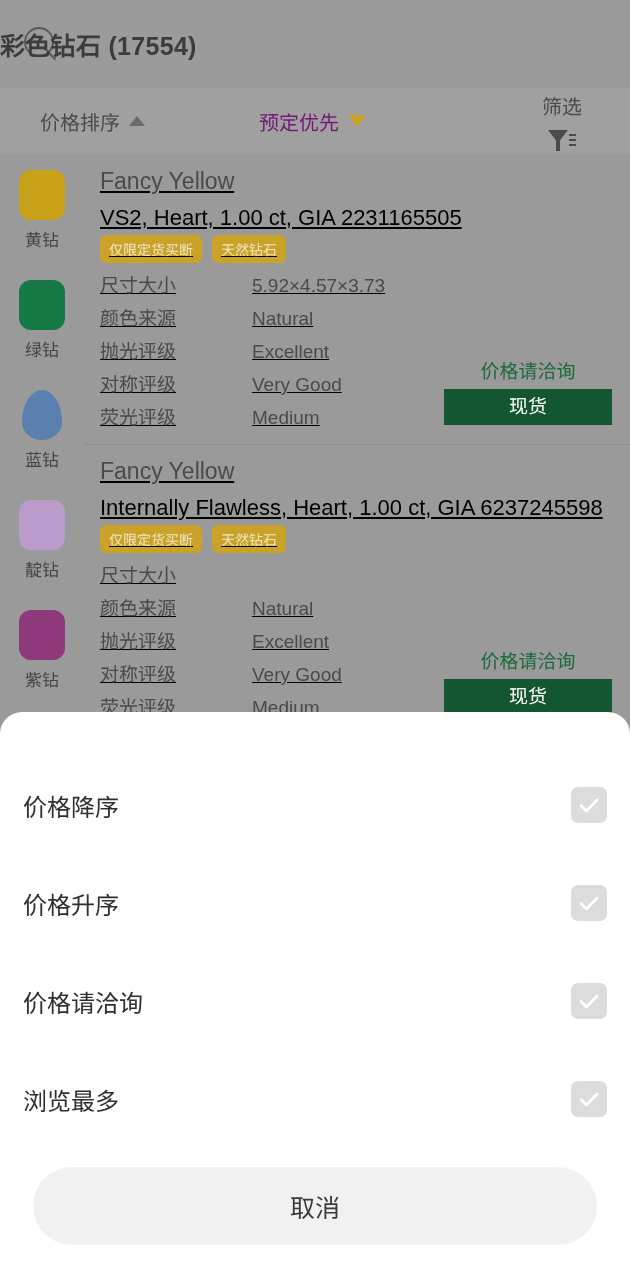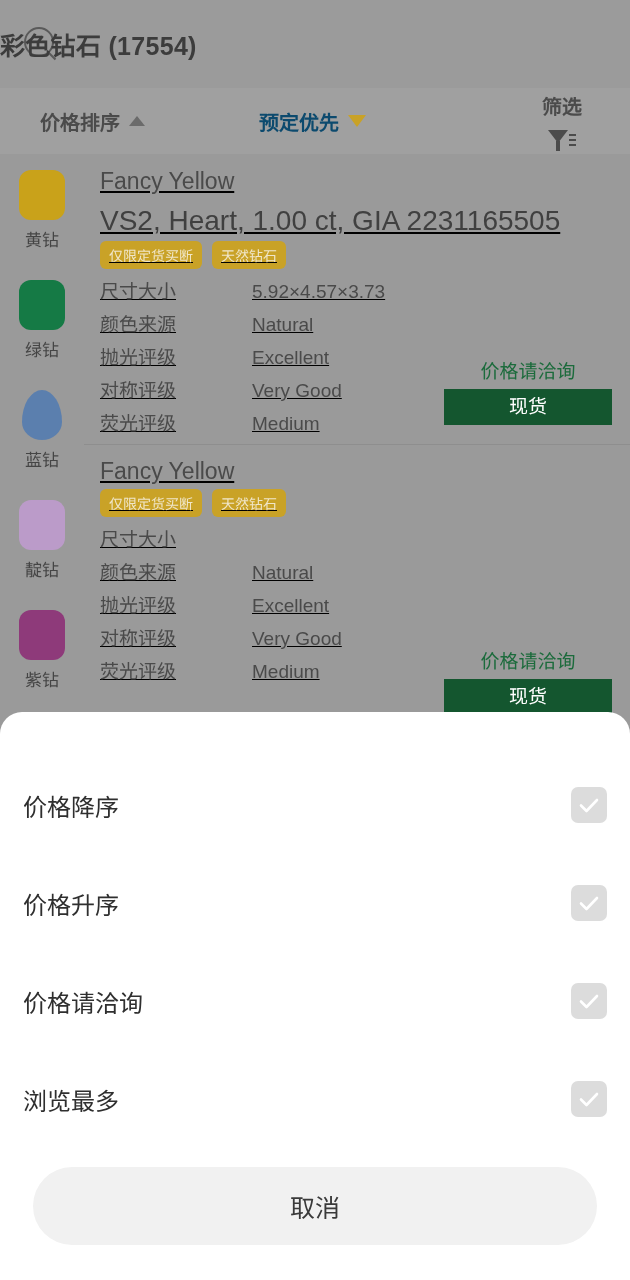--- a/index.html
+++ b/index.html
@@ -69,31 +69,30 @@
   }
 
   
   .toolbar {
     position: absolute;
     left: 0; top: 88px;
     width: 630px; height: 66px;
     background: #a0a0a0;
     display: flex;
     align-items: center;
-    font-weight: bold;
   }
   .tb-item {
     display: flex;
     align-items: center;
     gap: 9px;
     font-size: 20px;
     color: #4b4b4b;
   }
   .tb-sort     { margin-left: 40px; }
-  .tb-book     { margin-left: 114px; color: #0c4a6e; }
+  .tb-book     { margin-left: 114px; color: #701a75; }
   .tb-filter   { margin-left: auto; margin-right: 48px; flex-direction: column; }
 
   .caret-up {
     width: 0; height: 0;
     border-left: 8px solid transparent;
     border-right: 8px solid transparent;
     border-bottom: 10px solid #6b6b6b;
   }
   .caret-down {
     width: 0; height: 0;
@@ -151,22 +150,22 @@
     left: 84px;
     width: 546px;
     text-decoration: underline;
   }
   .card-title {
     font-size: 23px;
     color: #4a4a4a;
     margin-left: 16px;
   }
   .card-sub {
-    font-size: 28px;
-    color: #404040;
+    font-size: 22px;
+    color: #000000;
     margin: 10px 0 0 16px;
   }
   .tags { display: flex; gap: 10px; margin: 4px 0 0 16px; }
   .tag {
     background: #c9a227;
     color: #f0e6c8;
     font-size: 14px;
     padding: 4px 9px;
     border-radius: 6px;
     white-space: nowrap;
@@ -342,20 +341,21 @@
           </div>
         </div>
         <div class="price-area" style="top: 188px;">
           <div class="price-text">价格请洽询</div>
           <div class="stock-btn">现货</div>
         </div>
       </div>
       <div class="divider" style="top: 444px;"></div>
       <div class="card" style="top: 458px;">
         <div class="card-title">Fancy Yellow</div>
+        <div class="card-sub">Internally Flawless, Heart, 1.00 ct, GIA 6237245598</div>
         <div class="tags">
           <span class="tag">仅限定货买断</span>
           <span class="tag">天然钻石</span>
         </div>
         <div class="specs">
           <div class="spec-row">
             <div class="spec-label">尺寸大小</div>
           </div>
           <div class="spec-row">
             <div class="spec-label">颜色来源</div>

